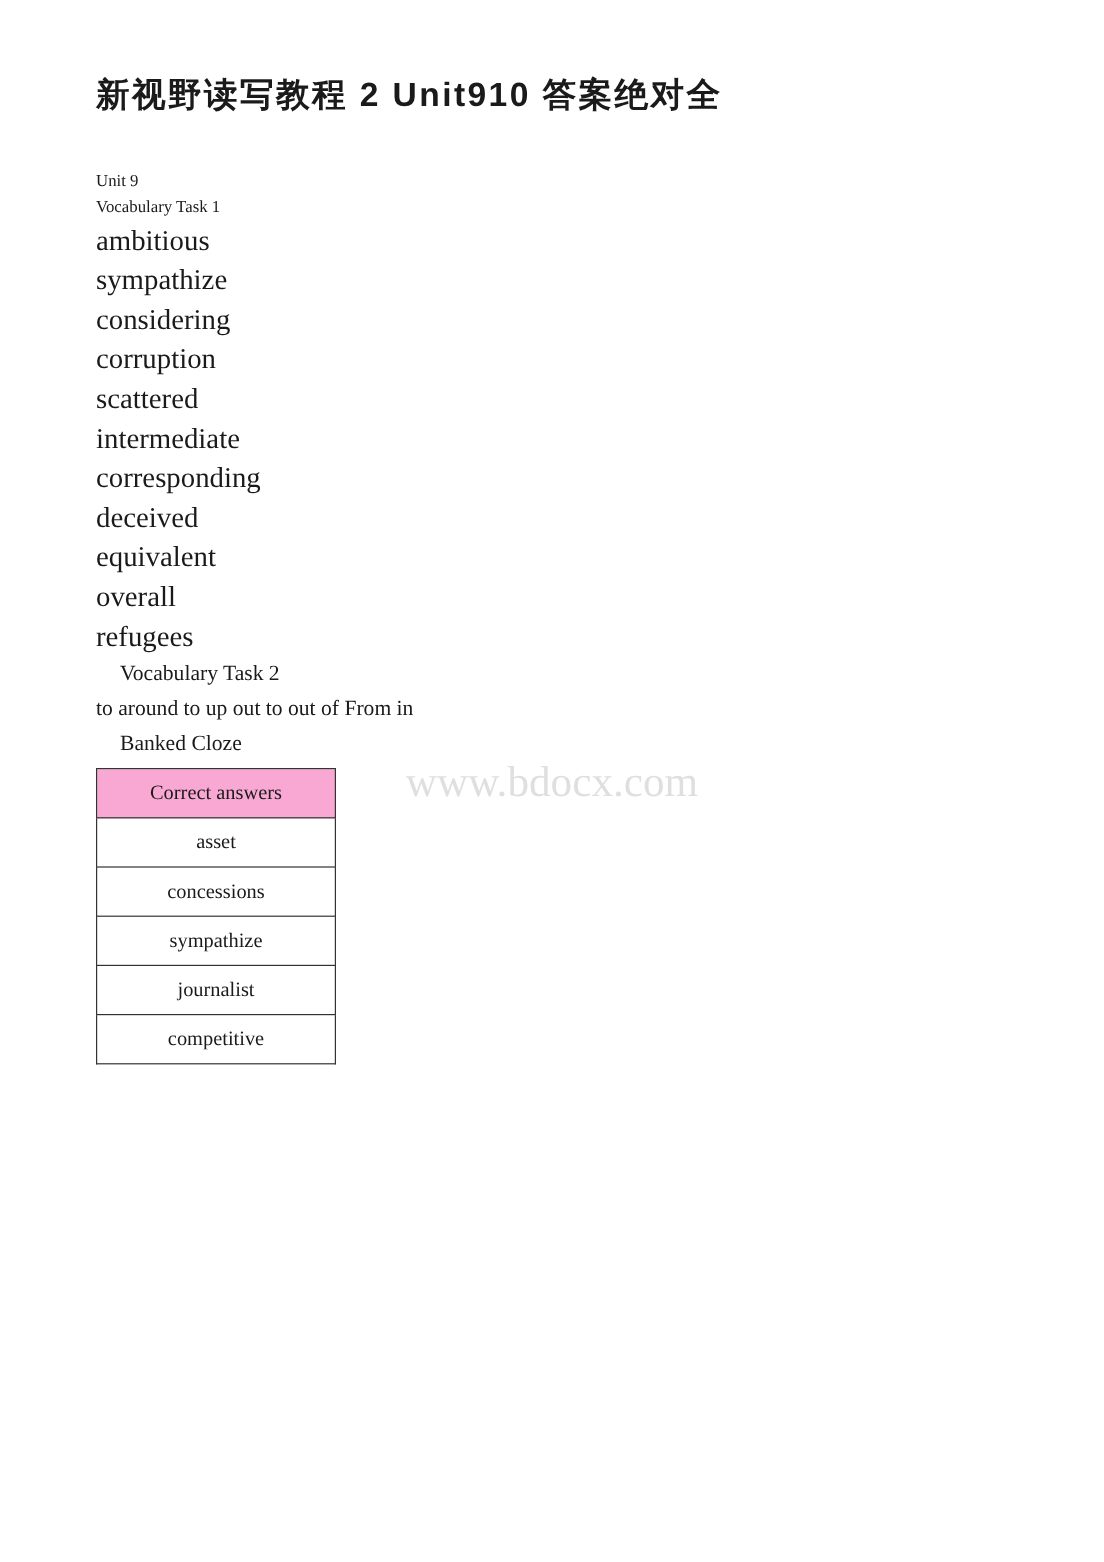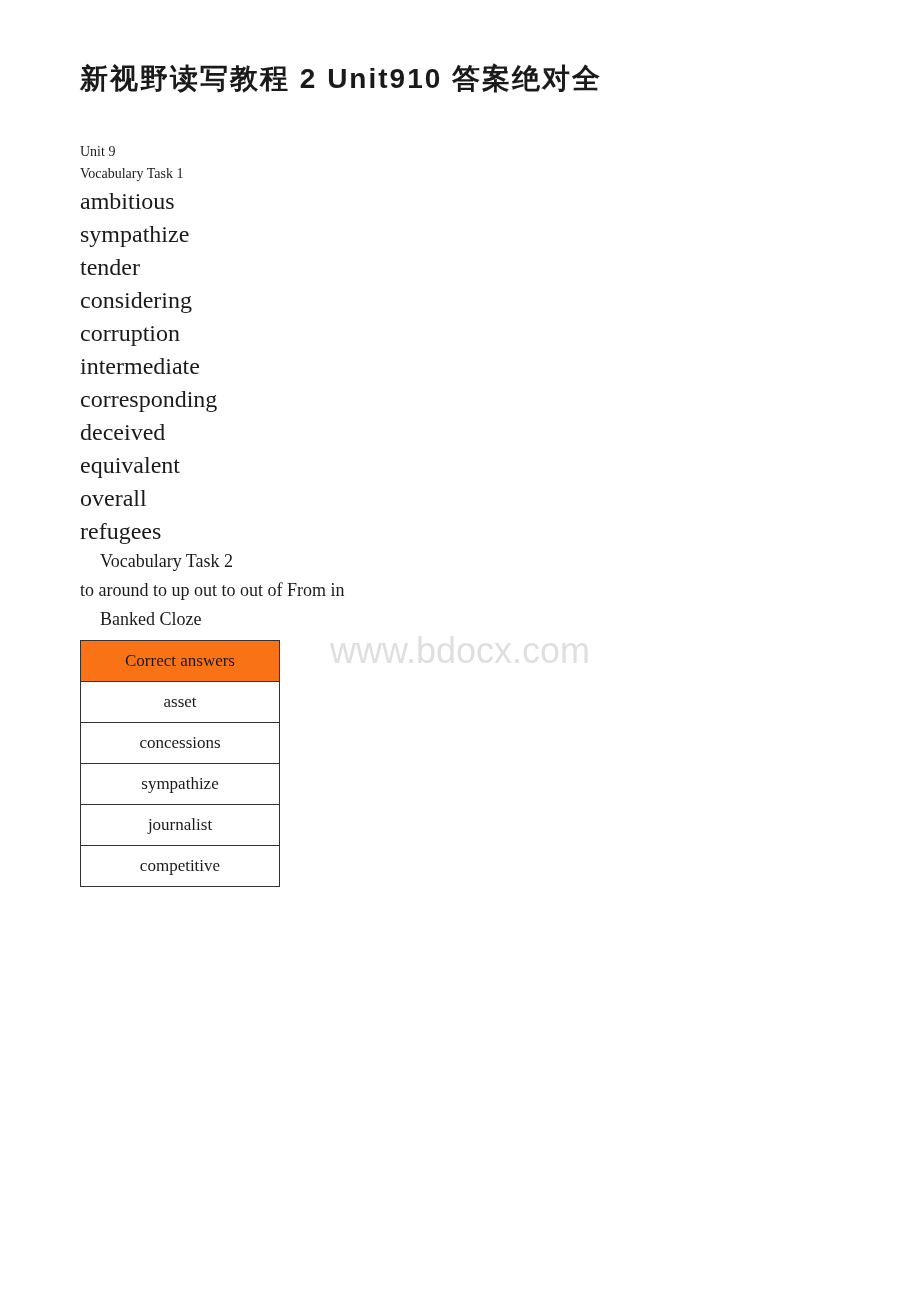--- a/index.html
+++ b/index.html
@@ -29,21 +29,21 @@
     .watermark {
       position: fixed;
       top: 50%;
       left: 50%;
       transform: translate(-50%, -50%);
       font-size: 36px;
       color: rgba(150, 150, 150, 0.3);
       white-space: nowrap;
       pointer-events: none;
       z-index: 999;
-      font-family: Liberation Sans, sans-serif;
+      font-family: Liberation Serif, serif;
     }
 
     .section-label {
       font-size: 14px;
       font-weight: normal;
       margin-bottom: 6px;
       display: block;
     }
 
     .vocab-item {
@@ -81,40 +81,40 @@
     .answers-table td {
       border: 1px solid #333;
       padding: 10px 30px;
       text-align: center;
       font-size: 17px;
       min-width: 180px;
     }
 
     .answers-table .header-cell {
       font-weight: normal;
-      background: #f97316;
+      background: #f9a8d4;
     }
   </style>
 </head>
 <body>
 
 <div class="watermark">www.bdocx.com</div>
 
 <h1 class="page-title">新视野读写教程 2 Unit910 答案绝对全</h1>
 
 <span class="section-label">Unit 9</span>
 
 <span class="section-label">Vocabulary Task 1</span>
 
 <div>
   <span class="vocab-item">ambitious</span>
   <span class="vocab-item">sympathize</span>
-  <span class="vocab-item">tender</span>
   <span class="vocab-item">considering</span>
   <span class="vocab-item">corruption</span>
+  <span class="vocab-item">scattered</span>
   <span class="vocab-item">intermediate</span>
   <span class="vocab-item">corresponding</span>
   <span class="vocab-item">deceived</span>
   <span class="vocab-item">equivalent</span>
   <span class="vocab-item">overall</span>
   <span class="vocab-item">refugees</span>
 </div>
 
 <span class="vocab-task-2">Vocabulary Task 2</span>
 

